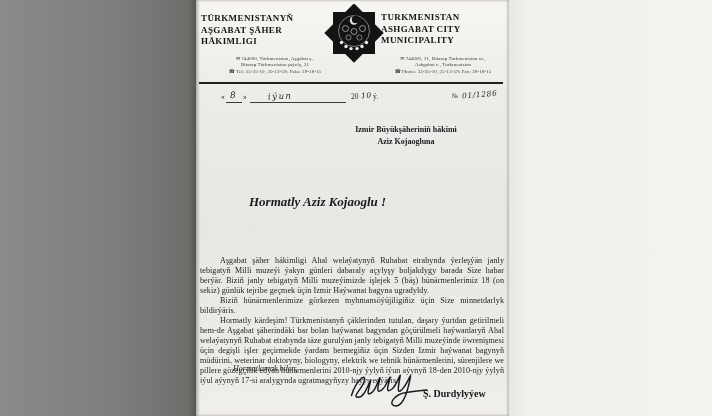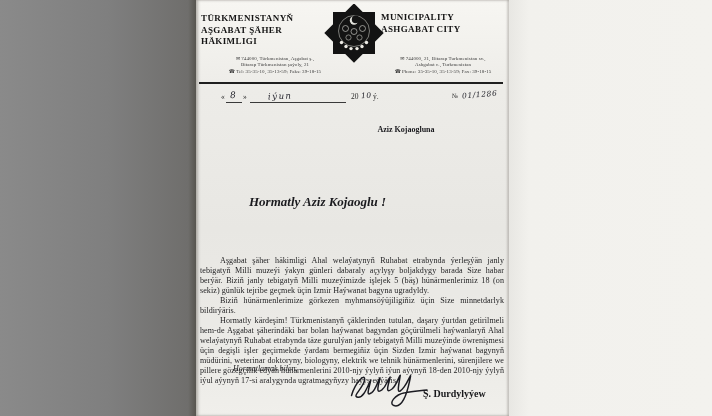--- a/index.html
+++ b/index.html
@@ -84,22 +84,23 @@
       <circle cx="36.5" cy="33.5" r="2.6" fill="none" stroke="#d7d7d1" stroke-width="0.9" opacity="0.6"></circle>
       <circle cx="18.5" cy="38.5" r="1.7" fill="#eceae4"></circle>
       <circle cx="23" cy="42.5" r="1.7" fill="#eceae4"></circle>
       <circle cx="28" cy="44.6" r="1.7" fill="#eceae4"></circle>
       <circle cx="34" cy="44.6" r="1.7" fill="#eceae4"></circle>
       <circle cx="39" cy="42.5" r="1.7" fill="#eceae4"></circle>
       <circle cx="43.5" cy="38.5" r="1.7" fill="#eceae4"></circle>
     </svg>
 
     <div class="lh-right-title lh-title">
+      <div>TURKMENISTAN</div>
+      <div>ASHGABAT CITY</div>
       <div>MUNICIPALITY</div>
-      <div>ASHGABAT CITY</div>
     </div>
 
     <div class="lh-addr lh-addr-left">
       <div><span class="tiny-icon">✉</span><span>744000, Türkmenistan, Aşgabat ş.,</span></div>
       <div>Bitarap Türkmenistan şaýoly, 21</div>
       <div><span class="tiny-icon">☎</span><span>Tel: 35-35-10, 35-13-59; Faks: 39-18-15</span></div>
     </div>
 
     <div class="lh-addr lh-addr-right">
       <div><span class="tiny-icon">✉</span><span>744000, 21, Bitarap Turkmenistan sv.,</span></div>
@@ -117,20 +118,21 @@
       <span class="dl-monthline"></span>
       <span class="dl-item hand" style="left:72px; top:2px; font-size:8.5px; transform:rotate(-2deg); letter-spacing:1.5px;">iýun</span>
       <span class="dl-item" style="left:155px;">20</span>
       <span class="dl-item hand" style="left:165px; top:2px; transform:rotate(-4deg);">10</span>
       <span class="dl-item" style="left:177px;">ý.</span>
       <span class="dl-item" style="left:256px; font-size:6.5px;">№</span>
       <span class="dl-item hand num-hand" style="left:266px; top:1px;">01/1286</span>
     </div>
 
     <div class="recipient">
+      <div>Izmir Büyükşäheriniň häkimi</div>
       <div>Aziz Kojaogluna</div>
     </div>
 
     <div class="salutation">Hormatly Aziz Kojaoglu !</div>
 
     <div class="body-text">
       <p>Aşgabat şäher häkimligi Ahal welaýatynyň Ruhabat etrabynda ýerleşýän janly tebigatyň Milli muzeýi ýakyn günleri dabaraly açylyşy boljakdygy barada Size habar berýär. Biziň janly tebigatyň Milli muzeýimizde işlejek 5 (bäş) hünärmenlerimiz 18 (on sekiz) günlük tejribe geçmek üçin Izmir Haýwanat bagyna ugradyldy.</p>
       <p>Biziň hünärmenlerimize görkezen myhmansöýüjiligiňiz üçin Size minnetdarlyk bildirýäris.</p>
       <p>Hormatly kärdeşim! Türkmenistanyň çäklerinden tutulan, daşary ýurtdan getirilmeli hem-de Aşgabat şäherindäki bar bolan haýwanat bagyndan göçürülmeli haýwanlaryň Ahal welaýatynyň Ruhabat etrabynda täze gurulýan janly tebigatyň Milli muzeýinde öwrenişmesi üçin degişli işler geçirmekde ýardam bermegiňiz üçin Sizden Izmir haýwanat bagynyň müdürini, weterinar doktoryny, biologyny, elektrik we tehnik hünärmenlerini, sürenjilere we pillere gözegçilik edýän hünärmenlerini 2010-njy ýylyň iýun aýynyň 18-den 2010-njy ýylyň iýul aýynyň 17-si aralygynda ugratmagyňyzy haýyş edýäris.</p>
     </div>

